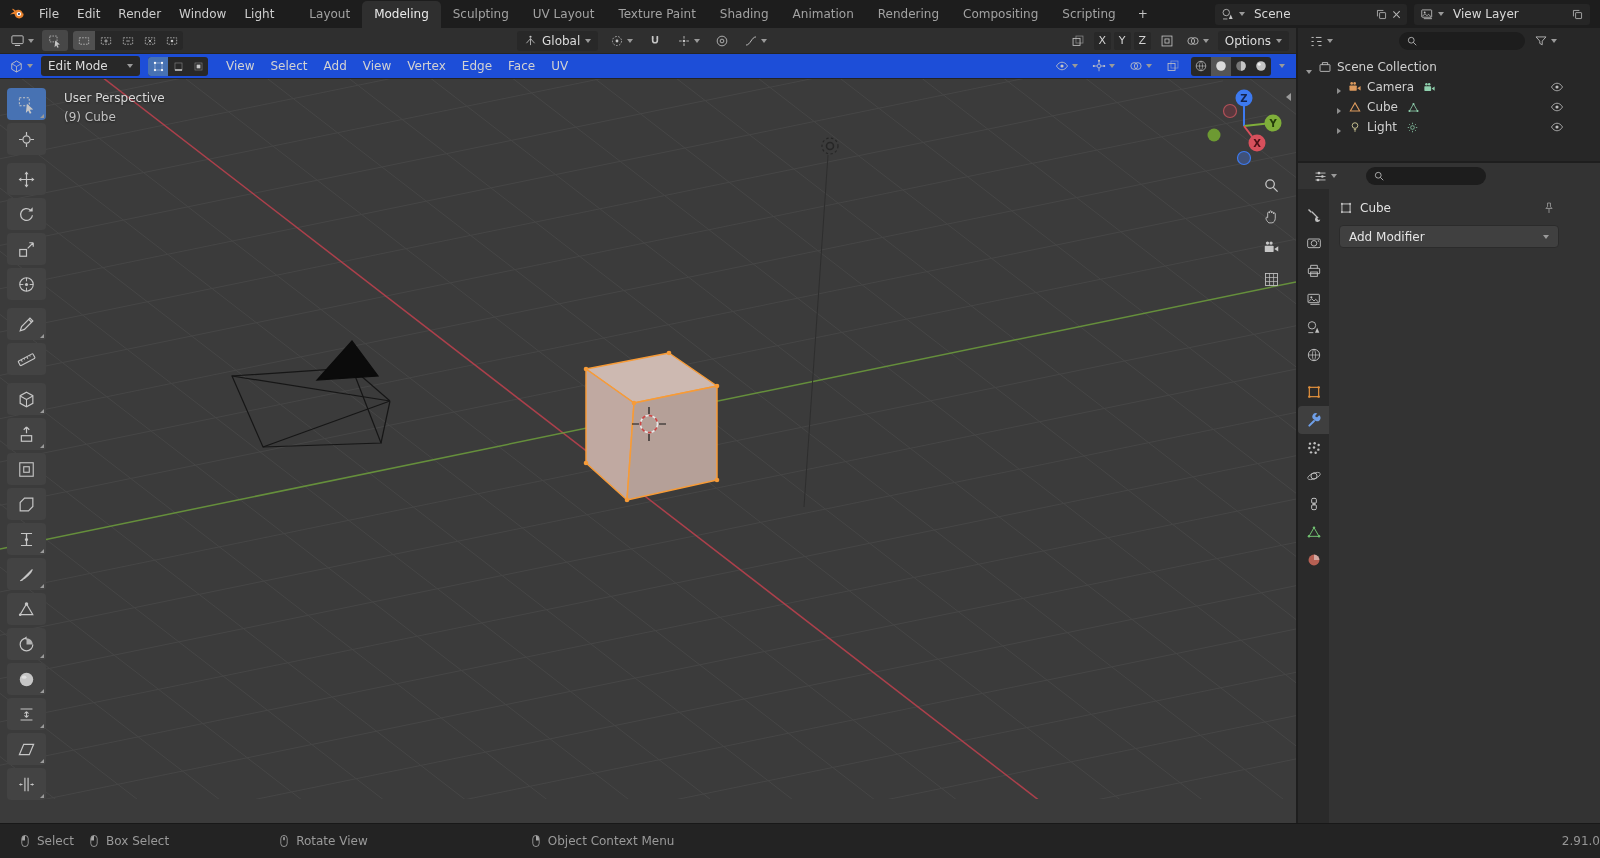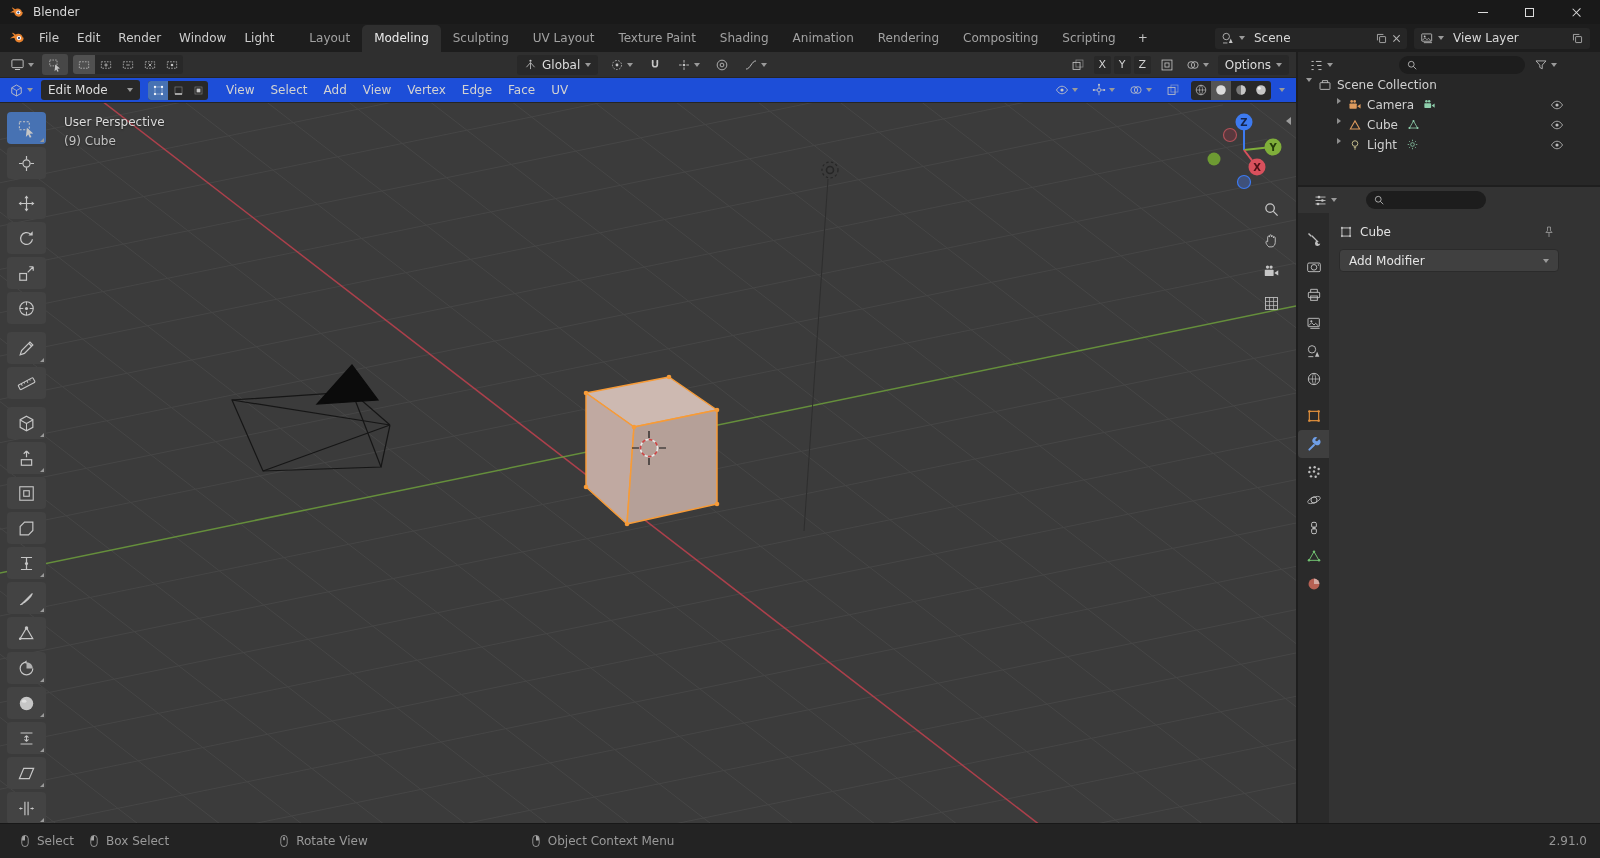--- a/index.html
+++ b/index.html
@@ -86,21 +86,21 @@
   .sub-tri{position:absolute;right:2px;bottom:2px;width:0;height:0;border-left:4px solid transparent;border-bottom:4px solid #9a9a9a}
   .nav-mini{position:absolute;left:1263px;width:17px;height:17px;color:#c6c6c6;z-index:4}
   .collapse-arrow{position:absolute;left:1286px;top:14px;width:0;height:0;border-top:4px solid transparent;border-bottom:4px solid transparent;border-right:5px solid #9b9b9b;z-index:4}
 
   
   .right{flex:1;display:flex;flex-direction:column;background:#272727;border-left:2px solid #1e1e1e;min-width:0}
   .outliner{height:133px;flex:none;background:#272727}
   .ol-header{height:26px;display:flex;align-items:center;padding:0 40px 0 8px;gap:6px}
   .search{height:18px;background:#1d1d1d;border-radius:9px;display:flex;align-items:center;padding:0 7px;gap:5px;color:#8f8f8f}
   .ol-search{width:126px}
-  .ol-row{height:20px;display:flex;align-items:flex-start;color:#d0d0d0}
+  .ol-row{height:20px;display:flex;align-items:flex-end;color:#d0d0d0}
   .ol-caret{margin-right:4px;width:10px;display:flex;justify-content:center}
   .ol-label{margin-left:5px;white-space:nowrap}
   .ol-badge{margin-left:9px}
   .ol-right{margin-left:auto;margin-right:36px;display:flex;align-items:center;gap:8px}
   .ol-cb{width:12px;height:12px;background:#d4d4d4;border-radius:2px;position:relative}
   .ol-cb::after{content:"";position:absolute;left:2.5px;top:3px;width:6px;height:3px;border-left:1.6px solid #222;border-bottom:1.6px solid #222;transform:rotate(-45deg)}
   .divider{height:2px;background:#1e1e1e;flex:none}
 
   .props{flex:1;display:flex;flex-direction:column;background:#333;min-height:0}
   .p-header{height:26px;display:flex;align-items:center;padding:0 8px 0 12px;flex:none}
@@ -112,48 +112,27 @@
   .ptab.active{background:#3f3f3f;border-radius:4px 0 0 4px}
   .pcontent{flex:1;display:flex;flex-direction:column;min-width:0}
   .p-breadcrumb{height:26px;display:flex;align-items:center;gap:7px;padding:0 44px 0 10px;margin-top:6px}
   .p-breadcrumb .lbl{color:#e2e2e2}
   .add-mod{width:220px;margin:4px 0 0 10px;height:23px;background:#404040;border:1px solid #2b2b2b;border-radius:4px;display:flex;align-items:center;padding:0 9px;color:#e4e4e4}
 
   
   .statusbar{height:35px;background:#232323;border-top:1px solid #181818;display:flex;align-items:center;flex:none}
   .st-item{display:flex;align-items:center;gap:5px;color:#9a9a9a}
   .st-ic{color:#a8a8a8}
-  .st-version{margin-left:auto;padding-right:13px;color:#959595}
+  .st-version{margin-left:auto;color:#959595}
 </style>
 </head>
 <body>
 
 <div class="app">
 
-  <div class="titlebar">
-    <span class="i15 tb-logo" data-icon="blender">
-        <svg viewBox="0 0 24 24" xmlns="http://www.w3.org/2000/svg">
-          <path d="M20.6 11.1c-.5-3.1-3.3-5.4-6.8-5.4-1.4 0-2.8.4-3.9 1.1L6 4.3c-.6-.5-1.4.3-.9.9l2.8 3.1c-2.4 1.3-4.6 3-6.4 4.6 2.8-.8 5.2-1 7-.4.2 3.4 3.1 6.1 6.7 6.1 3.7 0 6.7-2.8 6.7-6.3 0-.4 0-.8-.3-1.2z" fill="#e8822e"></path>
-          <ellipse cx="14.9" cy="11.9" rx="3.4" ry="3" fill="#fff"></ellipse>
-          <ellipse cx="14.9" cy="11.9" rx="1.7" ry="1.5" fill="#26457f"></ellipse>
-        </svg>
-      </span>
-    <span class="tb-title">Blender</span>
-    <div class="win-controls">
-      <div class="win-btn">
-          <span class="min-glyph"></span>
-        </div>
-      <div class="win-btn">
-          <span class="max-glyph"></span>
-        </div>
-      <div class="win-btn">
-          <span class="close-glyph"></span>
-        </div>
-    </div>
-  </div>
 
   <div class="topbar">
     <div class="app-menu">
         <span class="i16" data-icon="blender">
           <svg viewBox="0 0 24 24" xmlns="http://www.w3.org/2000/svg">
             <path d="M20.6 11.1c-.5-3.1-3.3-5.4-6.8-5.4-1.4 0-2.8.4-3.9 1.1L6 4.3c-.6-.5-1.4.3-.9.9l2.8 3.1c-2.4 1.3-4.6 3-6.4 4.6 2.8-.8 5.2-1 7-.4.2 3.4 3.1 6.1 6.7 6.1 3.7 0 6.7-2.8 6.7-6.3 0-.4 0-.8-.3-1.2z" fill="#e8822e"></path>
             <ellipse cx="14.9" cy="11.9" rx="3.4" ry="3" fill="#fff"></ellipse>
             <ellipse cx="14.9" cy="11.9" rx="1.7" ry="1.5" fill="#26457f"></ellipse>
           </svg>
         </span>

